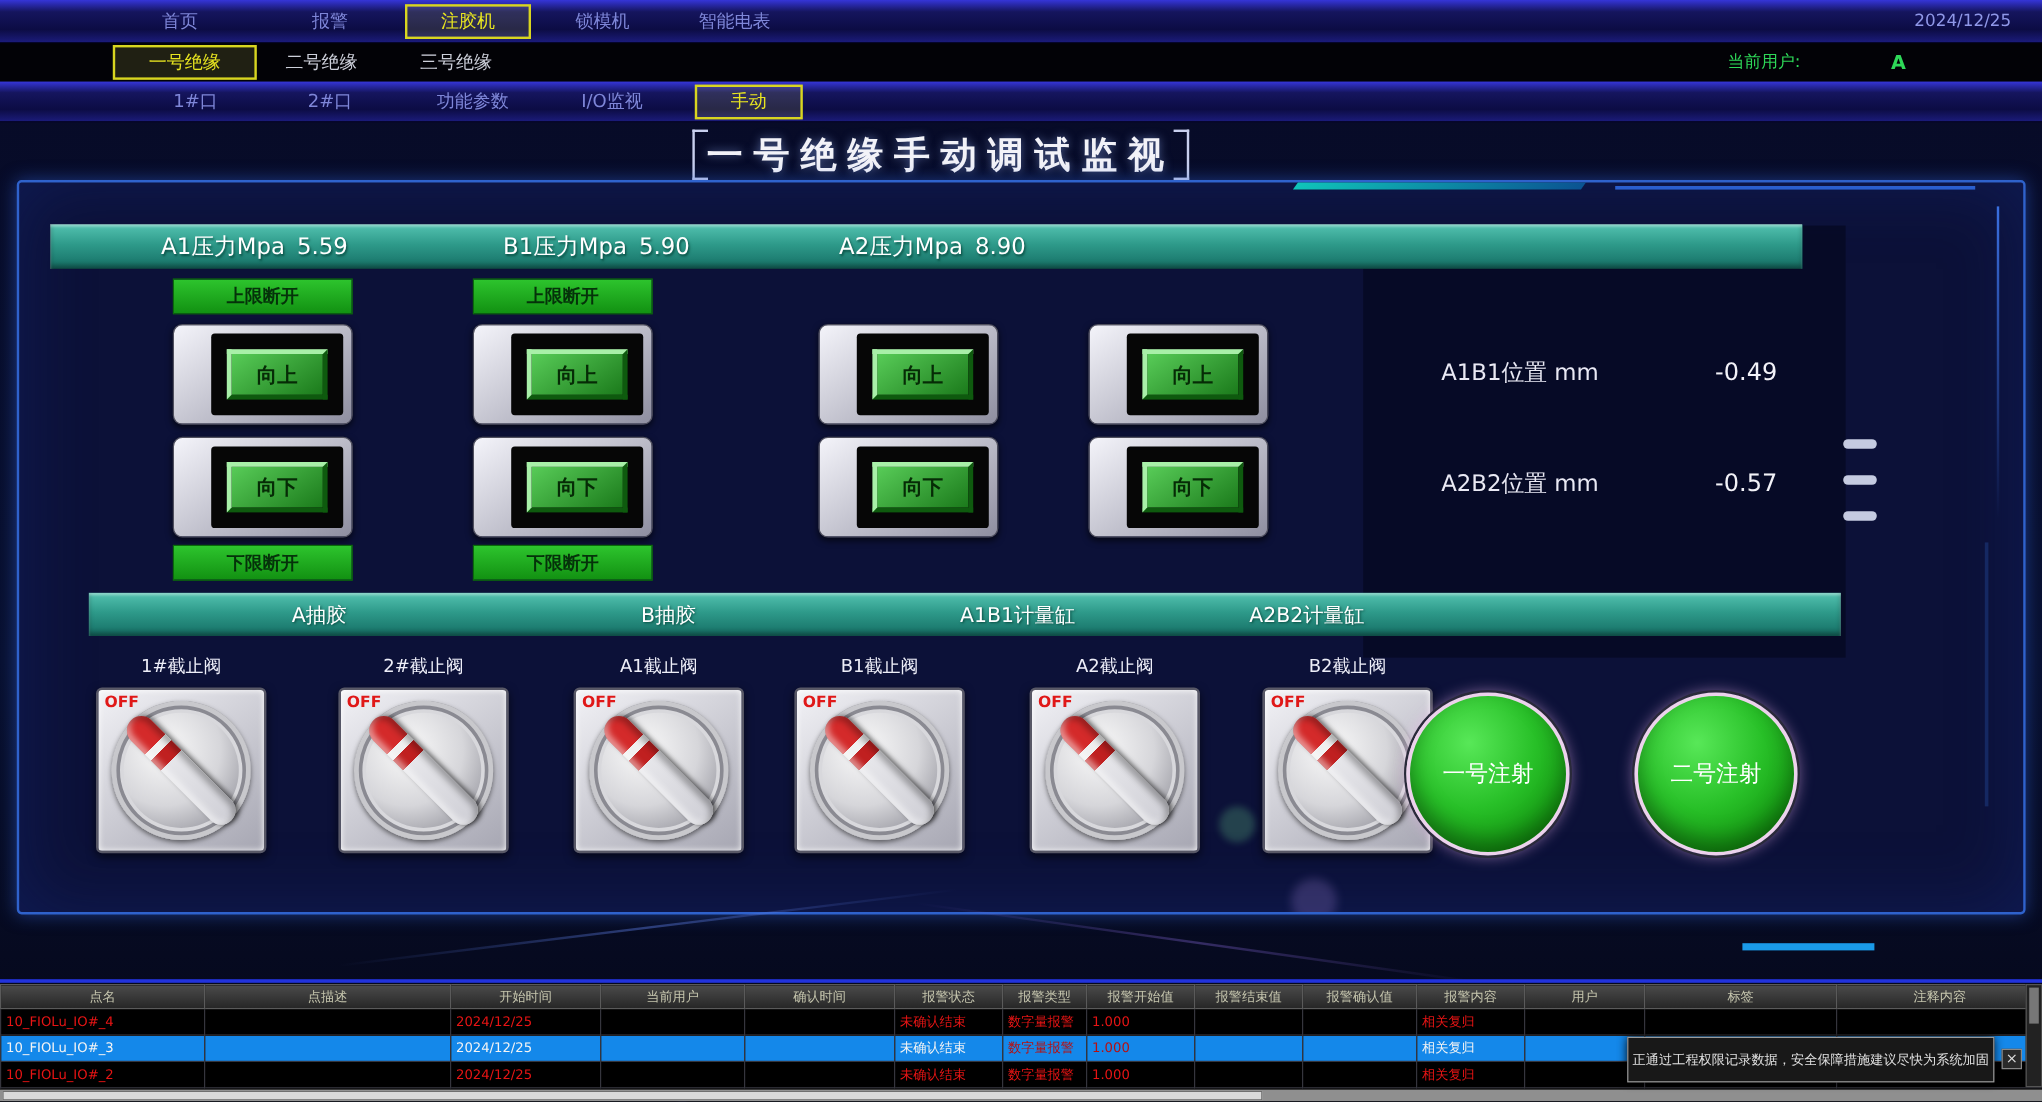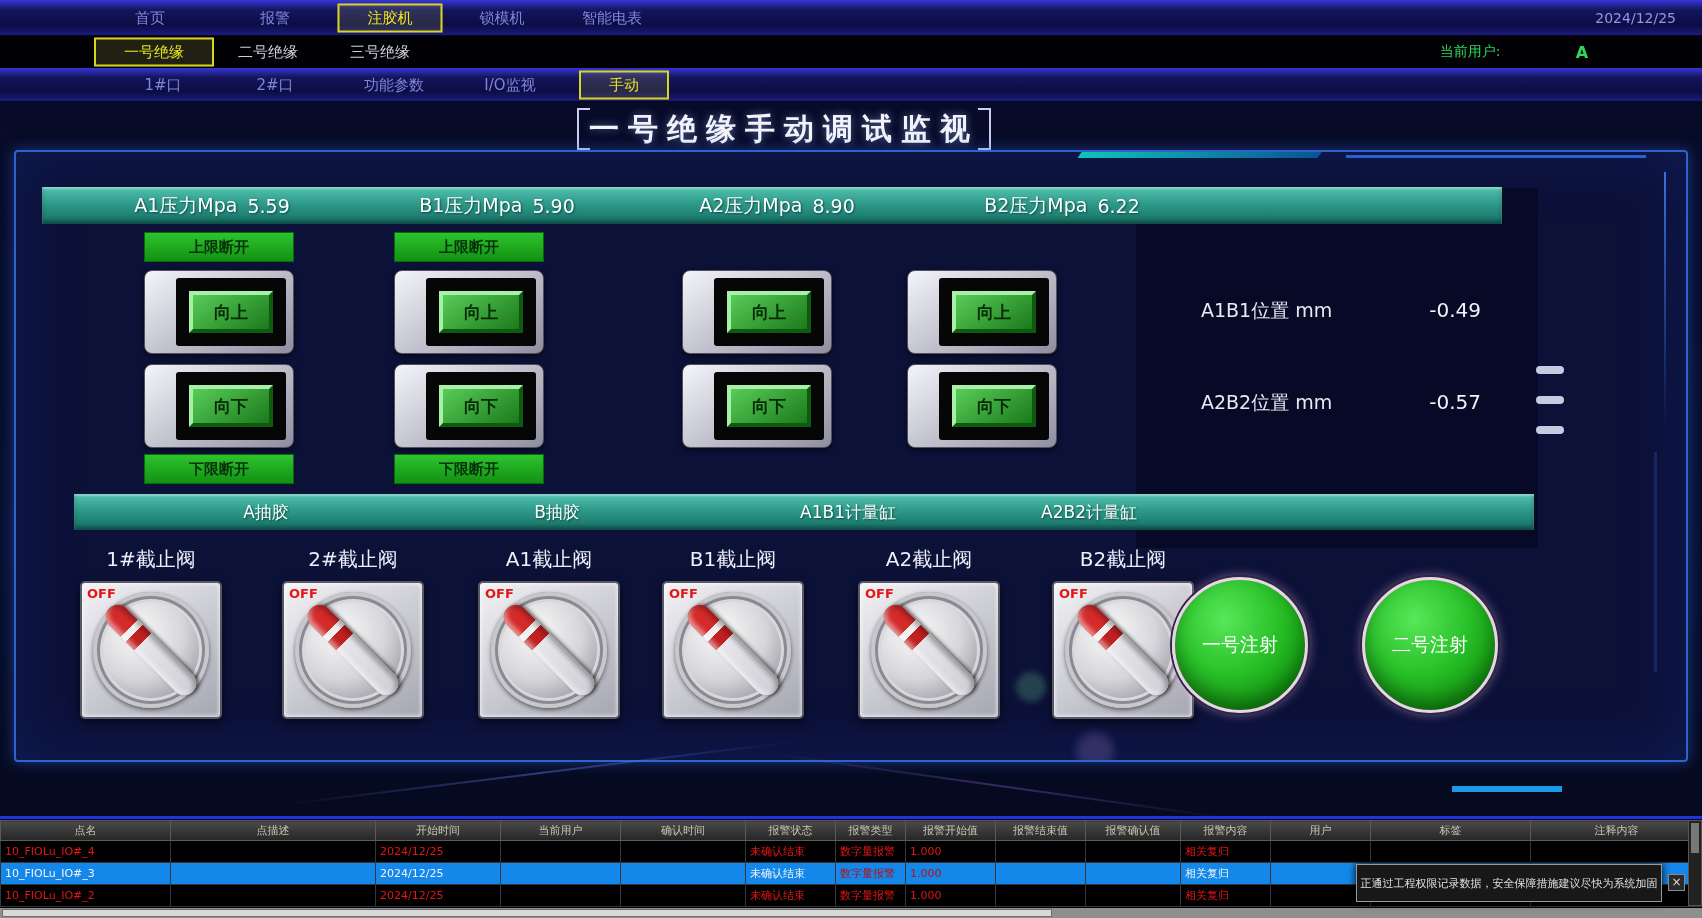--- a/index.html
+++ b/index.html
@@ -56,21 +56,21 @@
     box-shadow:0 2px 5px rgba(0,0,0,.6); cursor:pointer; }
   .jog-btn-black { position:absolute; inset:7px; background:#060606; border-radius:3px;margin-left:24px; }
   .jog-btn-face { position:absolute; inset:13px; background:linear-gradient(145deg,#58cc58,#1b7a1b);
     border:4px solid; border-color:#a8f0a8 #0e5a0e #0e5a0e #a8f0a8;
     display:flex; align-items:center; justify-content:center; font-size:17px; font-weight:bold; color:#062b06; }
 
   .pos-row { position:absolute; height:30px; color:#e9e9f4; font-size:19px; white-space:nowrap; }
   .pos-value { position:absolute; width:120px; text-align:right; font-size:20px; color:#f2f2f8; }
 
   .valve-group { position:absolute; top:394px; width:160px; text-align:center; cursor:pointer; }
-  .valve-label { display:block; font-size:20px; color:#edeef8; margin-bottom:8px; white-space:nowrap; }
+  .valve-label { display:block; font-size:15px; color:#edeef8; margin-bottom:8px; white-space:nowrap; }
   .valve-plate { position:relative; width:142px; height:138px; margin:0 auto;
     background:linear-gradient(145deg,#f2f2f6,#a6a6b2); border:2px solid #585866; border-radius:5px;
     box-shadow:inset 0 0 5px #fff, 0 3px 8px rgba(0,0,0,.6); }
   .valve-dial { position:absolute; left:50%; top:50%; width:116px; height:116px; transform:translate(-50%,-50%);
     border-radius:50%;
     background:radial-gradient(circle at 38% 35%, #fafafa 0%, #d6d6da 45%, #9a9aa2 75%, #6e6e78 100%);
     box-shadow:inset 0 0 0 4px #c8c8cc, inset 0 0 0 7px #8a8a92, inset 0 0 0 10px #d8d8dc, 0 2px 4px rgba(0,0,0,.5); }
   .valve-lever { position:absolute; left:50%; top:50%; width:24px; height:118px;
     transform:translate(-50%,-50%) rotate(-45deg); border-radius:12px;
     background:linear-gradient(180deg,#d42a2a 0%,#d42a2a 24%,#f0f0f0 24%,#f0f0f0 30%,#c02020 30%,#c02020 40%,#e6e6ea 40%,#cfcfd6 100%);
@@ -169,24 +169,20 @@
       </div>
       <div class="teal-cell" style="left:355px">
         <span>B1压力Mpa</span>
         <span>5.90</span>
       </div>
       <div class="teal-cell" style="left:635px">
         <span>A2压力Mpa</span>
         <span>8.90</span>
       </div>
 
-      <div class="teal-cell" style="left:920px">
-        <span>B2压力Mpa</span>
-        <span>6.22</span>
-      </div>
     </div>
 
     <div class="jog-col" style="left:128px">
       <div class="limit-strip" style="top:0">上限断开</div>
       <div class="jog-btn" style="top:38px">
         <div class="jog-btn-black">
             <div class="jog-btn-face">向上</div>
           </div>
       </div>
       <div class="jog-btn" style="top:132px">

